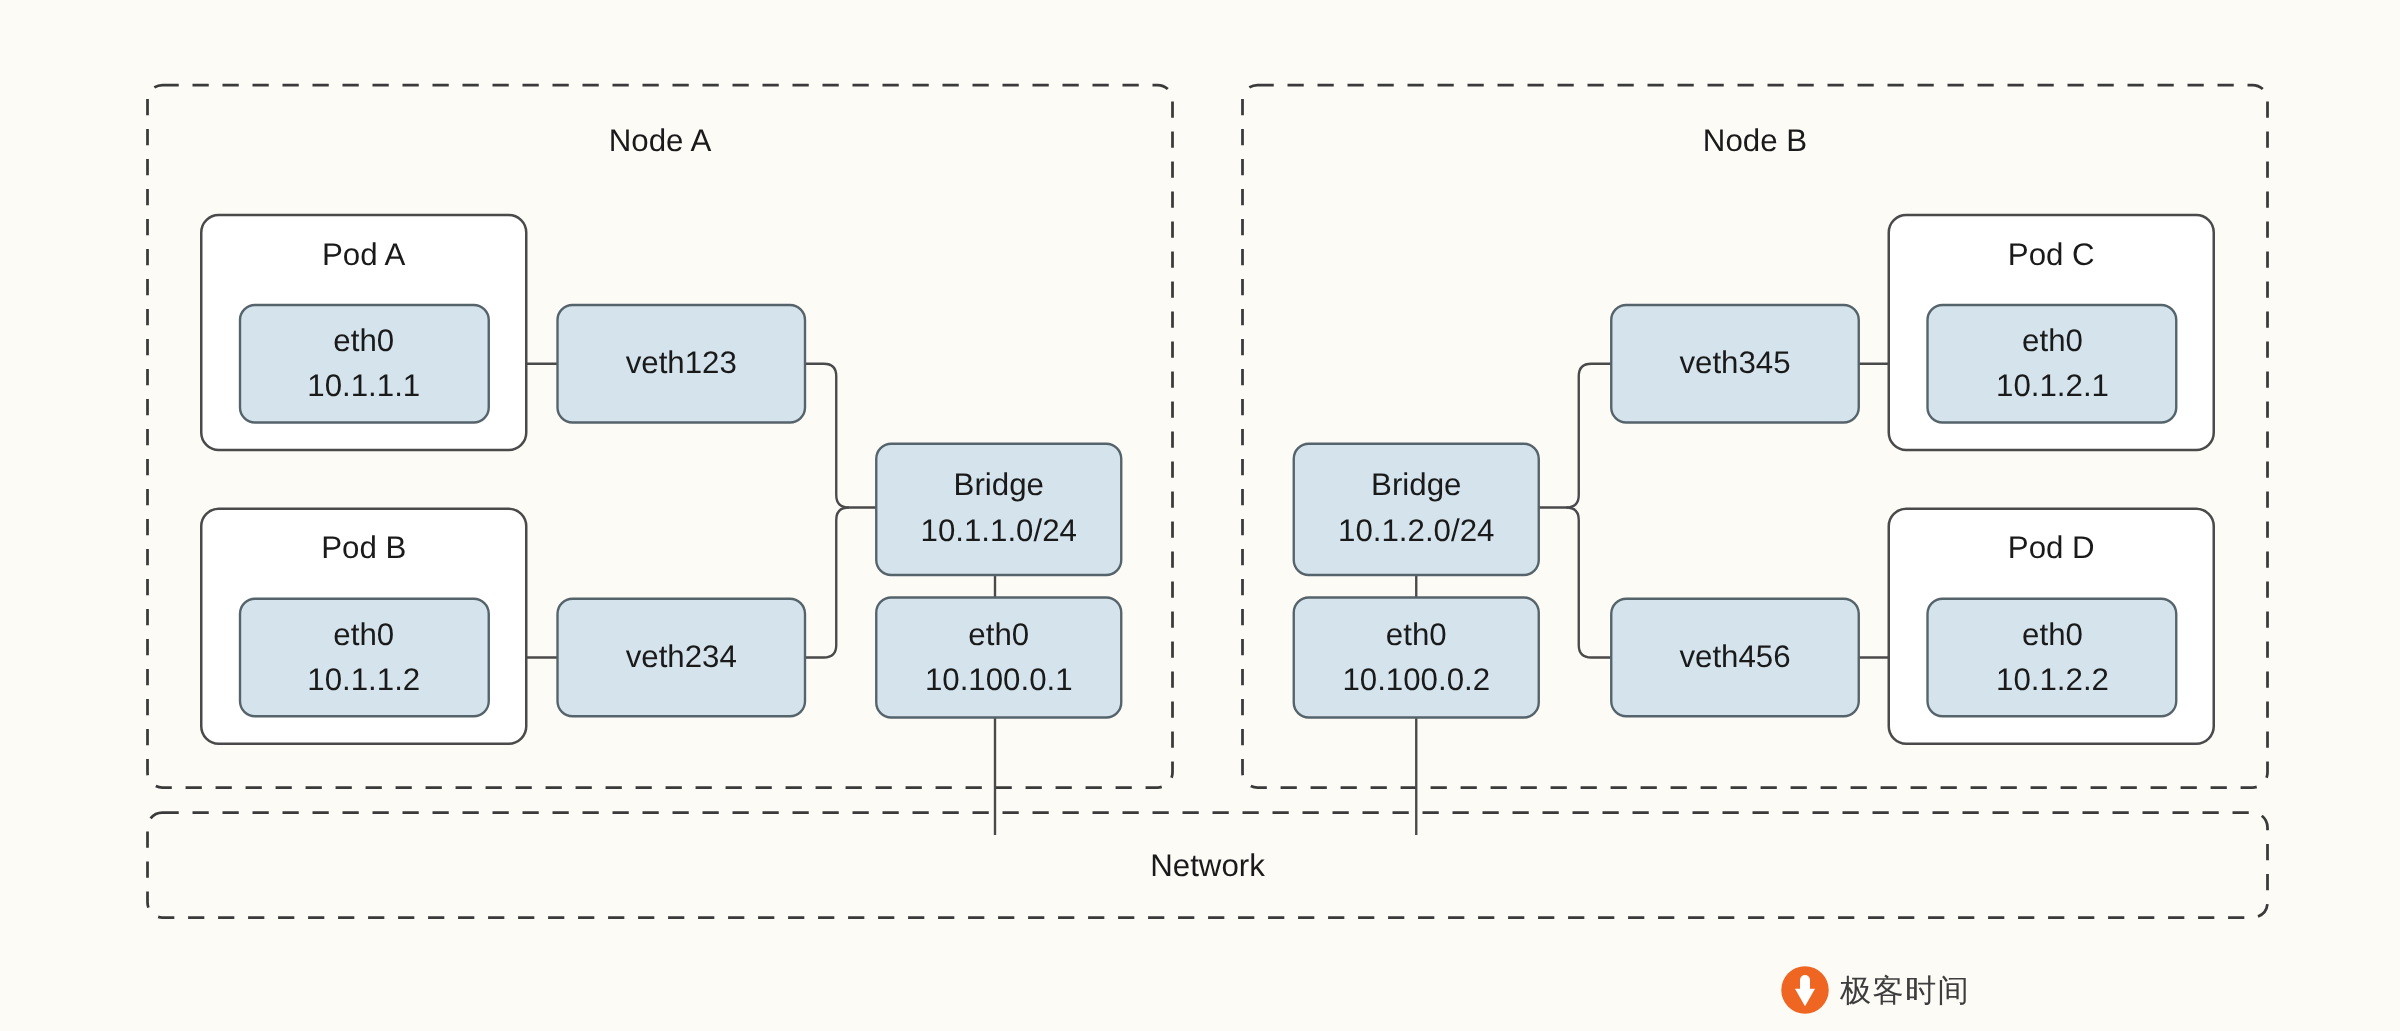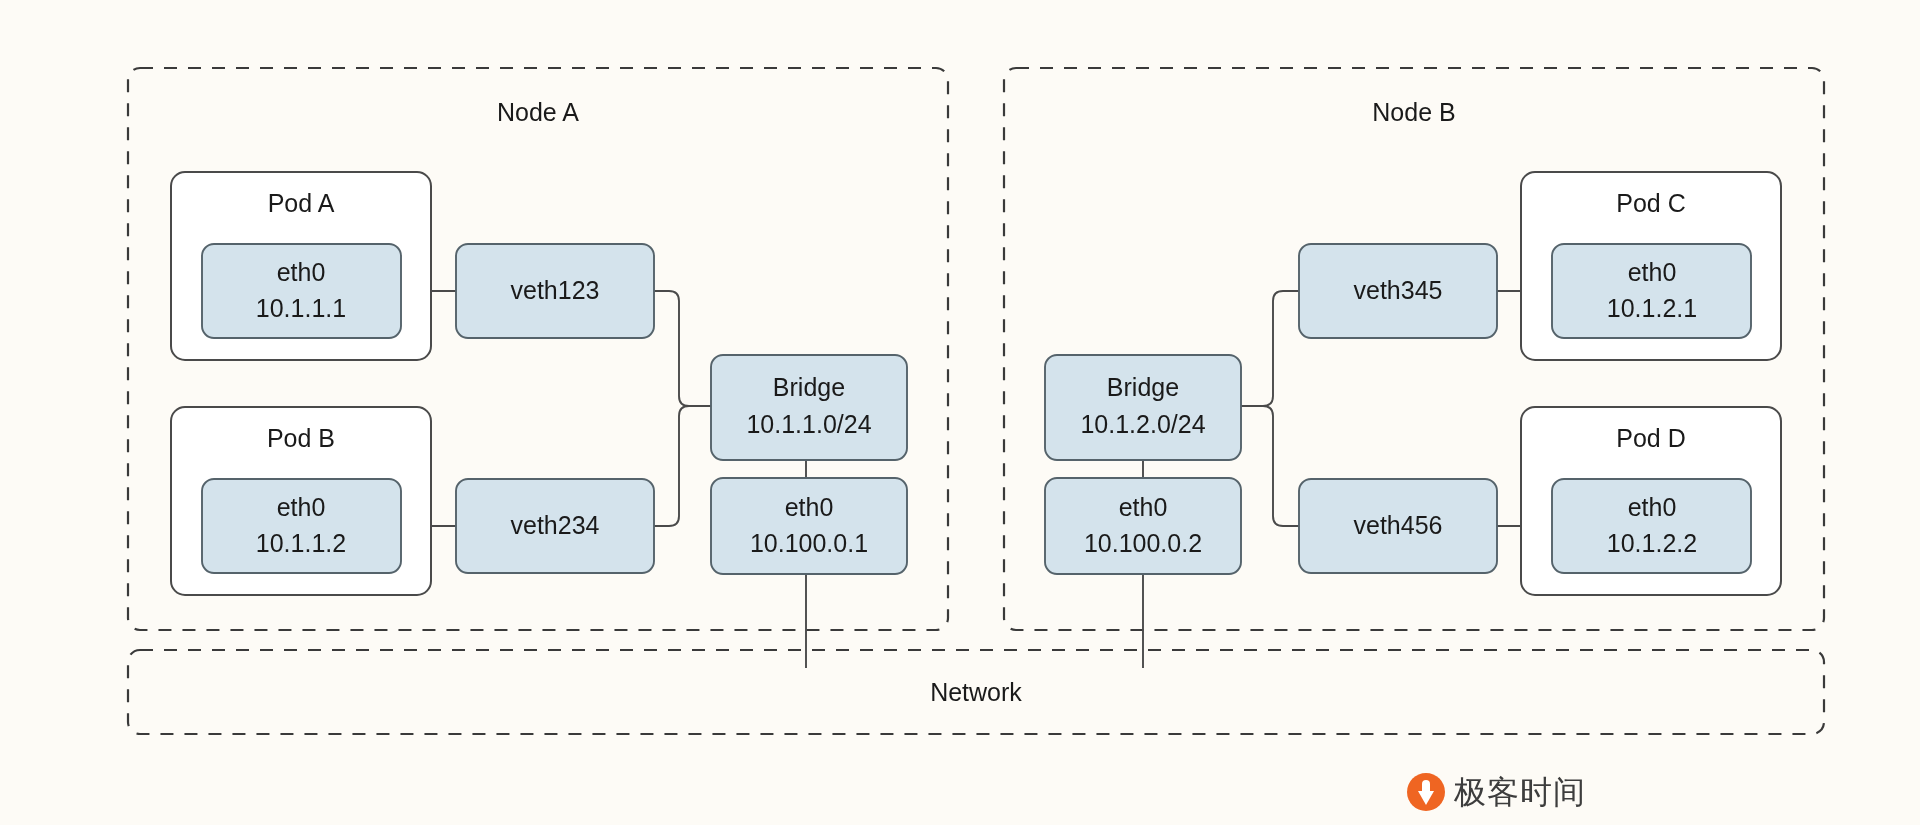--- a/index.html
+++ b/index.html
@@ -9,21 +9,21 @@
   }
   body {
     width: 1920px;
     height: 825px;
     font-family: "Liberation Sans", sans-serif;
     overflow: hidden;
     position: relative;
   }
   #diagram-root {
     position: absolute;
-    left: 16px; top: 0;
+    left: 6px; top: 0;
     width: 1592px;
     height: 825px;
   }
   svg#net-svg {
     display: block;
     width: 1920px;
     height: 825px;
   }
   .node-group-rect {
     fill: none;
@@ -95,21 +95,21 @@
     top: 18px;
     transform: translateX(-50%);
     width: 0;
     height: 0;
     border-left: 8px solid transparent;
     border-right: 8px solid transparent;
     border-top: 14px solid #ffffff;
     z-index: 2;
   }
   #wm-text {
-    font-size: 32px;
+    font-size: 25px;
     color: #3d3d3d;
     font-family: "DejaVu Sans", sans-serif;
     letter-spacing: 1px;
     line-height: 1;
   }
 </style>
 </head>
 <body>
 
 <div id="diagram-root">

